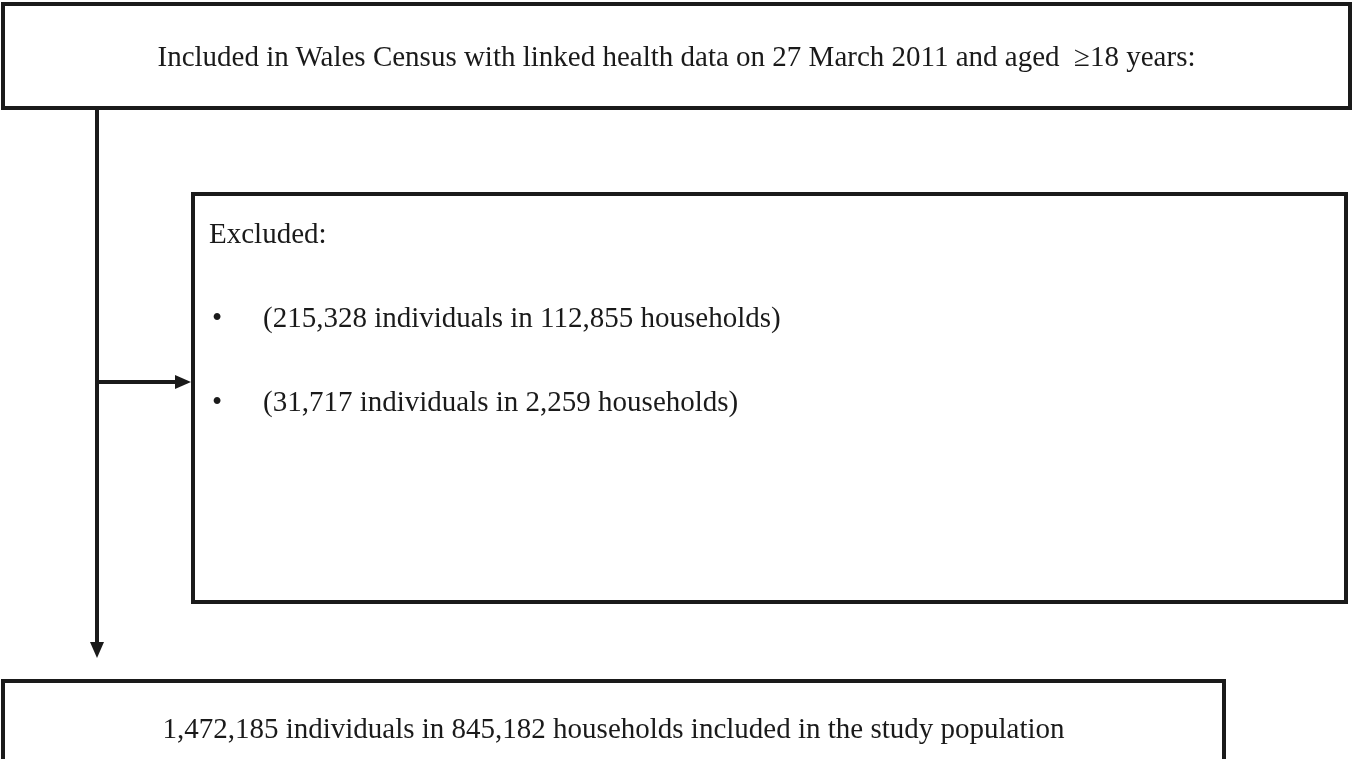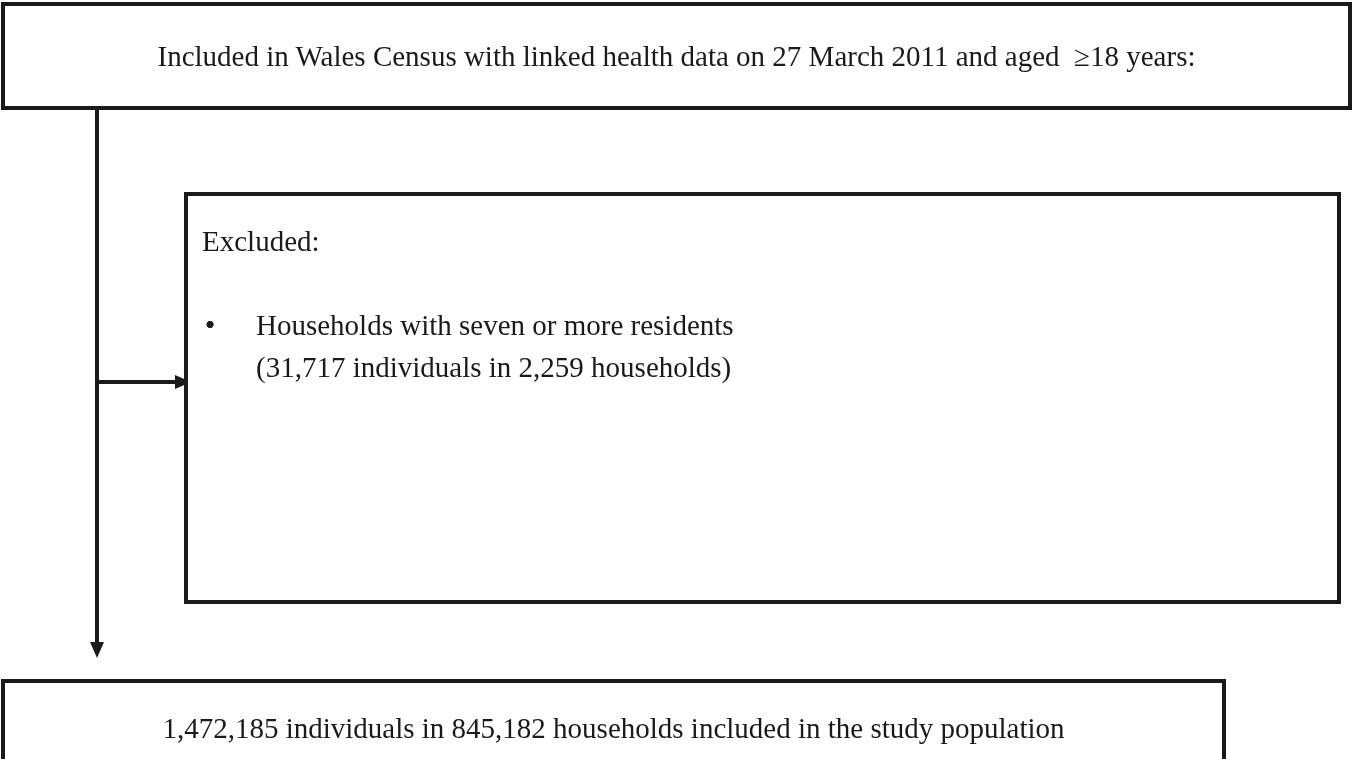--- a/index.html
+++ b/index.html
@@ -31,27 +31,27 @@
     flex-direction: column;
     justify-content: center;
     align-items: center;
     text-align: center;
     font-size: 29px;
     line-height: 40px;
     gap: 18px;
   }
   .top-box .line { white-space: pre-wrap; }
   .mid-box {
-    left: 184px;
+    left: 191px;
     top: 192px;
     width: 1157px;
     height: 412px;
     font-size: 29px;
     line-height: 42px;
-    padding: 24px 30px 0 14px;
+    padding: 16px 30px 0 14px;
   }
   .excluded-heading { margin-bottom: 0; }
   .bullet-item {
     position: relative;
     padding-left: 54px;
     margin-top: 42px;
   }
   .bullet-marker {
     position: absolute;
     left: 3px;
@@ -120,25 +120,25 @@
   <div class="arrowhead-down"></div>
 
   <div class="hline"></div>
   <div class="arrowhead-right"></div>
 
   <div class="box mid-box">
     <div class="excluded-heading">Excluded:</div>
 
     <div class="bullet-item">
       <span class="bullet-marker">•</span>
+      <div>(215,328 individuals in 112,855 households)</div>
     </div>
 
     <div class="bullet-item">
       <span class="bullet-marker">•</span>
-      <div>Households with seven or more residents</div>
       <div>(31,717 individuals in 2,259 households)</div>
     </div>
   </div>
 
   <div class="box bottom-box">
     <div>1,472,185 individuals in 845,182 households included in the study population</div>
   </div>
 
 </div>
 

